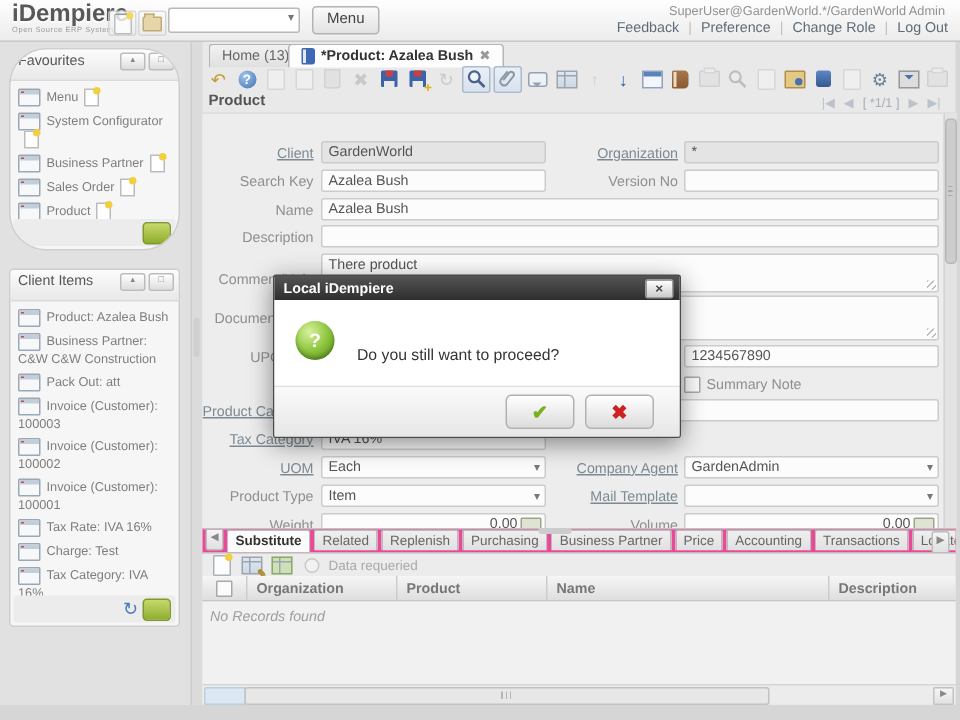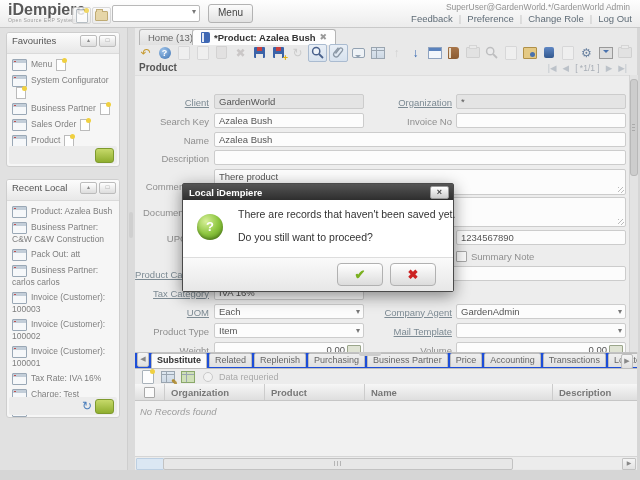--- a/index.html
+++ b/index.html
@@ -21,21 +21,21 @@
   .hdrcombo .darr{position:absolute;right:3px;top:1px;font-size:8px;color:#777;}
   .menubtn{position:absolute;left:208px;top:4px;height:17px;padding:0 9px;border:1px solid #b3b3b3;border-radius:3px;
     background:linear-gradient(#fbfbfb,#e2e2e2);font-size:10px;color:#444;line-height:16px;}
   .userinfo{position:absolute;right:10px;top:2px;font-size:8.5px;color:#919191;}
   .hdrlinks{position:absolute;right:8px;top:13px;font-size:9.5px;color:#666;display:flex;gap:6px;align-items:flex-start;}
   .hlink{color:#5f6c77;cursor:pointer;}
   .sep{color:#c0c0c0;}
   
   .sidebar{position:absolute;left:0;top:27px;width:127px;height:443px;background:#e1e1e1;}
   .panel{position:absolute;left:6px;width:112px;background:#f6f6f6;border:1px solid #cecece;border-radius:3px;overflow:hidden;}
-  .panel.fav{top:5px;height:133px;}
+  .panel.fav{top:5px;height:133px;border-radius:25px;}
   .panel.rec{top:152px;height:237px;}
   .phead{height:16px;background:linear-gradient(#fcfcfc,#e8e8e8);border-bottom:1px solid #dadada;
     font-size:9.5px;color:#555;padding:2px 5px;position:relative;}
   .phbtns{position:absolute;right:3px;top:2px;display:flex;}
   .phbtn{width:15px;height:10px;border:1px solid #bcbcbc;border-radius:2px;background:linear-gradient(#fff,#ddd);
     font-size:6px;color:#888;text-align:center;line-height:9px;margin-left:2px;}
   .plist{padding:3px 2px;}
   .sbitem{font-size:8.5px;color:#7e7e7e;padding:2px 3px;line-height:11px;}
   .winicon{display:inline-block;width:13px;height:10px;border:1px solid #9aa8b6;background:#f6f8fa;border-radius:1px;
     position:relative;vertical-align:middle;margin-right:4px;}
@@ -116,21 +116,21 @@
   .num{text-align:right;padding-right:18px;}
   .calc{position:absolute;right:2px;top:2px;width:12px;height:10px;background:#dfe3d4;border:1px solid #9aa58a;border-radius:1px;}
   .cb{display:inline-block;width:9px;height:9px;border:1px solid #a8a8a8;background:#fbfbfb;border-radius:1px;}
   .cbpos{position:absolute;left:321px;top:2px;}
   .cblabel{position:absolute;left:336px;top:2px;font-size:9.5px;color:#8f8f8f;}
   .fscroll{position:absolute;left:494px;top:48px;width:8px;height:277px;background:#e3e3e3;border-left:1px solid #d4d4d4;}
   .fthumb{position:absolute;left:0;top:4px;width:6px;height:95px;background:#cdcdcd;border:1px solid #b8b8b8;border-radius:3px;}
   .fthumb::after{content:"";position:absolute;left:1px;top:44px;width:3px;height:7px;
     background:repeating-linear-gradient(#aaa 0 1px,transparent 1px 3px);}
   
-  .dtabs{position:absolute;left:0;top:325px;width:502px;height:17px;background:#1d4ed8;border-top:1px solid #c2c2c2;
+  .dtabs{position:absolute;left:0;top:325px;width:502px;height:17px;background:#ec4899;border-top:1px solid #c2c2c2;
     border-bottom:1px solid #bdbdbd;display:flex;align-items:flex-end;padding-left:2px;overflow:hidden;box-sizing:border-box;}
   .tsarr{width:10px;height:13px;border:1px solid #bdbdbd;border-radius:2px;background:linear-gradient(#f5f5f5,#e0e0e0);
     font-size:7px;color:#888;text-align:center;line-height:12px;margin:0 2px 1px 0;flex:none;}
   .dtab{height:13px;line-height:13px;font-size:9px;padding:0 5px;border:1px solid #bdbdbd;border-bottom:none;
     border-radius:2px 2px 0 0;background:linear-gradient(#efefef,#e0e0e0);color:#666;margin-right:2px;white-space:nowrap;flex:none;}
   .dtab.active{background:#fbfbfb;font-weight:bold;color:#333;height:14px;}
   .dgrip{position:absolute;left:224px;top:325px;width:22px;height:4px;background:#cccccc;border-radius:0 0 2px 2px;z-index:2;}
   .dtoolbar{position:absolute;left:0;top:342px;width:502px;height:15px;background:#ececec;display:flex;align-items:center;
     gap:3px;padding-left:4px;box-sizing:border-box;}
   .statdot{width:8px;height:8px;border-radius:50%;border:1px solid #c9c9c9;background:#f2f2f2;margin-left:4px;}
@@ -215,31 +215,30 @@
           <div class="sbitem"><span class="winicon"></span><span>Business Partner</span><span class="mini-new"></span></div>
           <div class="sbitem"><span class="winicon"></span><span>Sales Order</span><span class="mini-new"></span></div>
           <div class="sbitem"><span class="winicon"></span><span>Product</span><span class="mini-new"></span></div>
         </div>
       <div class="pfoot">
         <span class="greenbtn"></span>
       </div>
     </div>
     <div class="panel rec">
       <div class="phead">
-        <span>Recent Local</span>
+        <span>Client Items</span>
         <span class="phbtns">
           <span class="phbtn">▴</span>
           <span class="phbtn">□</span>
         </span>
       </div>
       <div class="plist">
           <div class="sbitem"><span class="winicon"></span><span>Product: Azalea Bush</span></div>
           <div class="sbitem"><span class="winicon"></span><span>Business Partner: C&amp;W C&amp;W Construction</span></div>
           <div class="sbitem"><span class="winicon"></span><span>Pack Out: att</span></div>
-          <div class="sbitem"><span class="winicon"></span><span>Business Partner: carlos carlos</span></div>
           <div class="sbitem"><span class="winicon"></span><span>Invoice (Customer): 100003</span></div>
           <div class="sbitem"><span class="winicon"></span><span>Invoice (Customer): 100002</span></div>
           <div class="sbitem"><span class="winicon"></span><span>Invoice (Customer): 100001</span></div>
           <div class="sbitem"><span class="winicon"></span><span>Tax Rate: IVA 16%</span></div>
           <div class="sbitem"><span class="winicon"></span><span>Charge: Test</span></div>
           <div class="sbitem"><span class="winicon"></span><span>Tax Category: IVA 16%</span></div>
         </div>
       <div class="pfoot">
         <span class="bluerefresh">↻</span>
         <span class="greenbtn"></span>
@@ -362,21 +361,21 @@
     <div class="form">
       <div class="frow">
         <span class="flabel l1 lnk">Client</span>
         <span class="ffield f1 ro">GardenWorld</span>
         <span class="flabel l2 lnk">Organization</span>
         <span class="ffield f2 ro">*</span>
       </div>
       <div class="frow">
         <span class="flabel l1">Search Key</span>
         <span class="ffield f1">Azalea Bush</span>
-        <span class="flabel l2">Invoice No</span>
+        <span class="flabel l2">Version No</span>
         <span class="ffield f2"></span>
       </div>
       <div class="frow" style="height:18px;">
         <span class="flabel l1">Name</span>
         <span class="ffield ffull">Azalea Bush</span>
       </div>
       <div class="frow">
         <span class="flabel l1">Description</span>
         <span class="ffield ffull"></span>
       </div>
@@ -480,21 +479,20 @@
     </div>
   </div>
 
   <div class="dialog">
     <div class="dtitle">
       <span>Local iDempiere</span>
       <span class="dclose">×</span>
     </div>
     <div class="dbody">
       <span class="qball">?</span>
-      <span class="dmsg1">There are records that haven't been saved yet.</span>
       <span class="dmsg2">Do you still want to proceed?</span>
     </div>
     <div class="dfoot">
       <span class="dlgbtn ok">✔</span>
       <span class="dlgbtn no">✖</span>
     </div>
   </div>
 
 </div>
 

